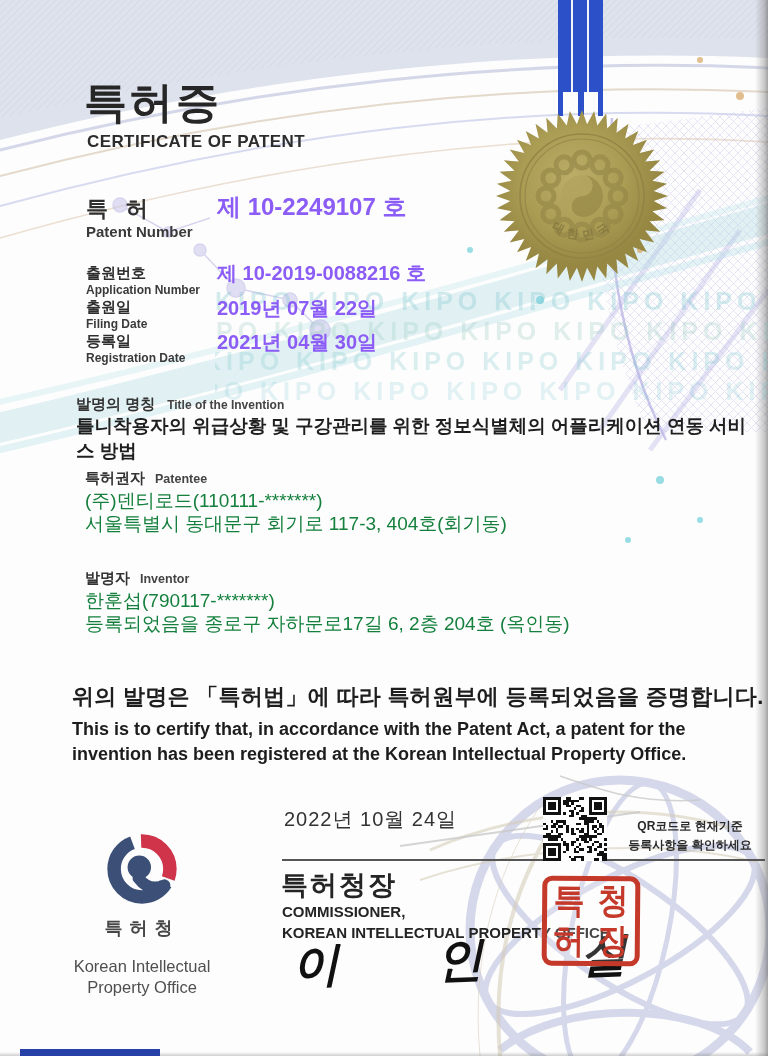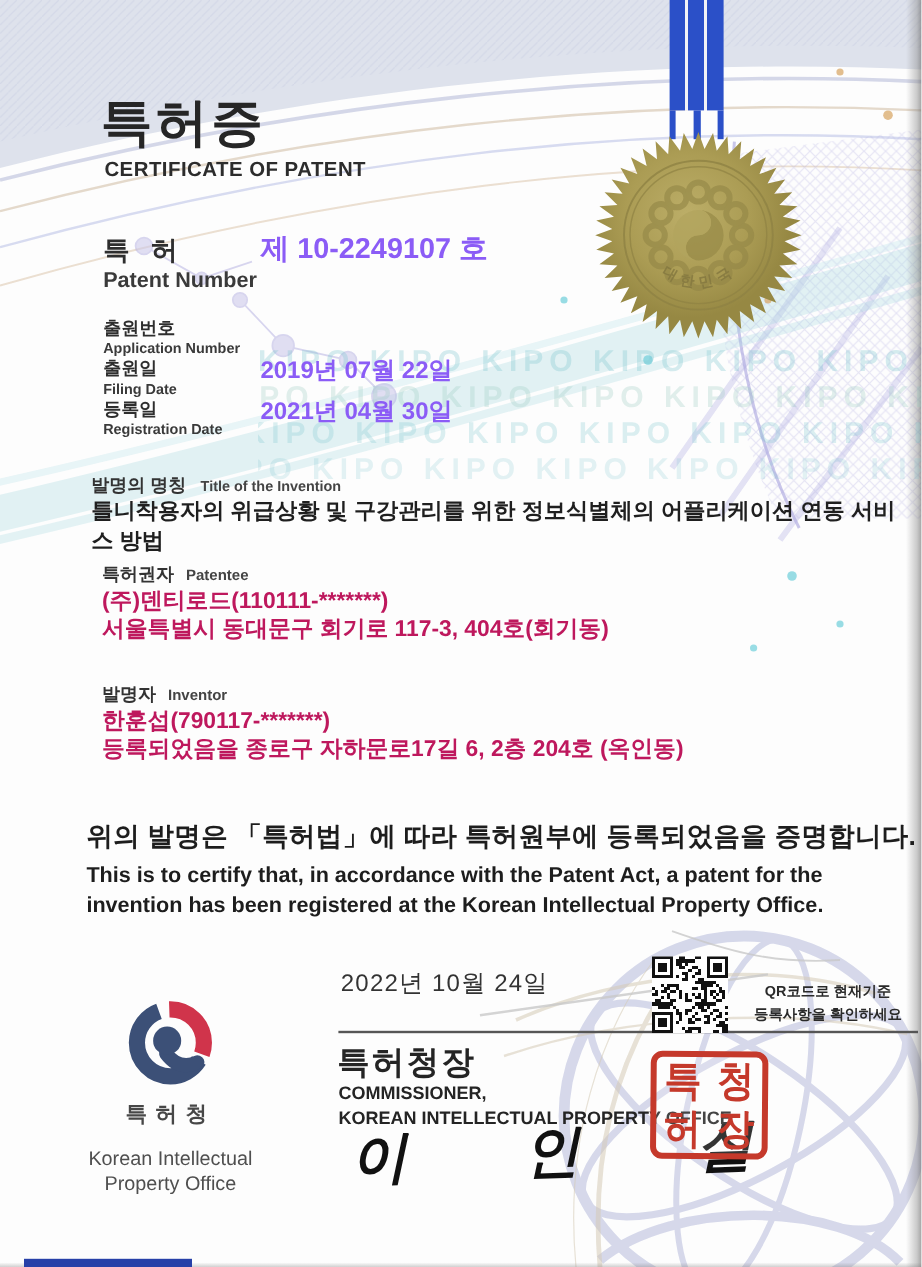--- a/index.html
+++ b/index.html
@@ -33,33 +33,33 @@
   
   .gold-seal { position:absolute; left:494px; top:104px; z-index:3; }
   
   .z { z-index:5; }
   .title-ko { left:84px; top:74px; font-size:43px; font-weight:800; letter-spacing:3px; color:#262626; }
   .title-en { left:87px; top:132px; font-size:17px; font-weight:700; letter-spacing:.4px; color:#2c2c2c; }
   .lbl-ko { font-weight:700; color:#2e2e2e; }
   .lbl-en { font-weight:700; color:#3a3a3a; }
   .val { font-weight:800; color:#8b5cf6; }
   .pn-ko { left:86px; top:194px; font-size:22px; letter-spacing:6px; }
-  .pn-en { left:86px; top:223px; font-size:18px; }
+  .pn-en { left:86px; top:223px; font-size:15px; }
   .pn-val { left:217px; top:191px; font-size:24px; }
   .f-ko { font-size:15px; } .f-en { font-size:12px; }
   .f-val { font-size:20px; }
   .f0-ko{left:86px;top:264px;} .f0-en{left:86px;top:283px;} .f0-val{left:217px;top:260px;}
   .f1-ko{left:86px;top:298px;} .f1-en{left:86px;top:317px;} .f1-val{left:217px;top:295px;}
   .f2-ko{left:86px;top:332px;} .f2-en{left:86px;top:351px;} .f2-val{left:217px;top:329px;}
   .inv-label{left:76px;top:395px;font-size:15px;font-weight:700;color:#333;}
   .inv-label .en{font-size:12px;font-weight:700;margin-left:12px;color:#444;}
   .inv-title{left:76px;top:413px;width:682px;font-size:18.5px;font-weight:800;color:#1f1f1f;}
   .party-label{font-size:15px;font-weight:700;color:#333;}
   .party-label .en{font-size:12.5px;font-weight:700;margin-left:10px;color:#444;}
-  .party-line{font-size:19px;font-weight:700;color:#be185d;}
+  .party-line{font-size:19px;font-weight:400;color:#15803d;}
   .pt-label{left:85px;top:469px;} .pt-name{left:85px;top:488px;} .pt-addr{left:85px;top:511px;}
   .iv-label{left:85px;top:569px;} .iv-name{left:85px;top:588px;} .iv-addr{left:85px;top:611px;}
   .stmt-ko{left:72px;top:682px;font-size:22px;font-weight:800;color:#1d1d1d;letter-spacing:.3px;}
   .stmt-en{left:72px;font-size:18px;font-weight:800;color:#1d1d1d;}
   .stmt-en.l1{top:719px;} .stmt-en.l2{top:744px;}
   .issue-date{left:284px;top:806px;font-size:20px;font-weight:500;color:#333;letter-spacing:1px;}
   .rule{left:282px;top:859px;width:483px;height:2px;background:#565656;}
   .comm-ko{left:281px;top:867px;font-size:27px;font-weight:800;color:#242424;letter-spacing:2px;}
   .comm-en{left:282px;font-size:15px;font-weight:800;color:#242424;}
   .comm-en.l1{top:903px;} .comm-en.l2{top:924px;}
@@ -206,20 +206,21 @@
 
   <div class="abs z title-en">CERTIFICATE OF PATENT</div>
   <div class="abs z title-ko">특허증</div>
 
   <div class="abs z lbl-ko pn-ko">특 허</div>
   <div class="abs z lbl-en pn-en">Patent Number</div>
   <div class="abs z val pn-val">제 10-2249107 호</div>
 
   <div class="abs z lbl-ko f-ko f0-ko">출원번호</div>
   <div class="abs z lbl-en f-en f0-en">Application Number</div>
+  <div class="abs z val f-val f0-val">제 10-2019-0088216 호</div>
 
   <div class="abs z lbl-ko f-ko f1-ko">출원일</div>
   <div class="abs z lbl-en f-en f1-en">Filing Date</div>
   <div class="abs z val f-val f1-val">2019년 07월 22일</div>
 
   <div class="abs z lbl-ko f-ko f2-ko">등록일</div>
   <div class="abs z lbl-en f-en f2-en">Registration Date</div>
   <div class="abs z val f-val f2-val">2021년 04월 30일</div>
 
   <div class="abs z inv-label">

